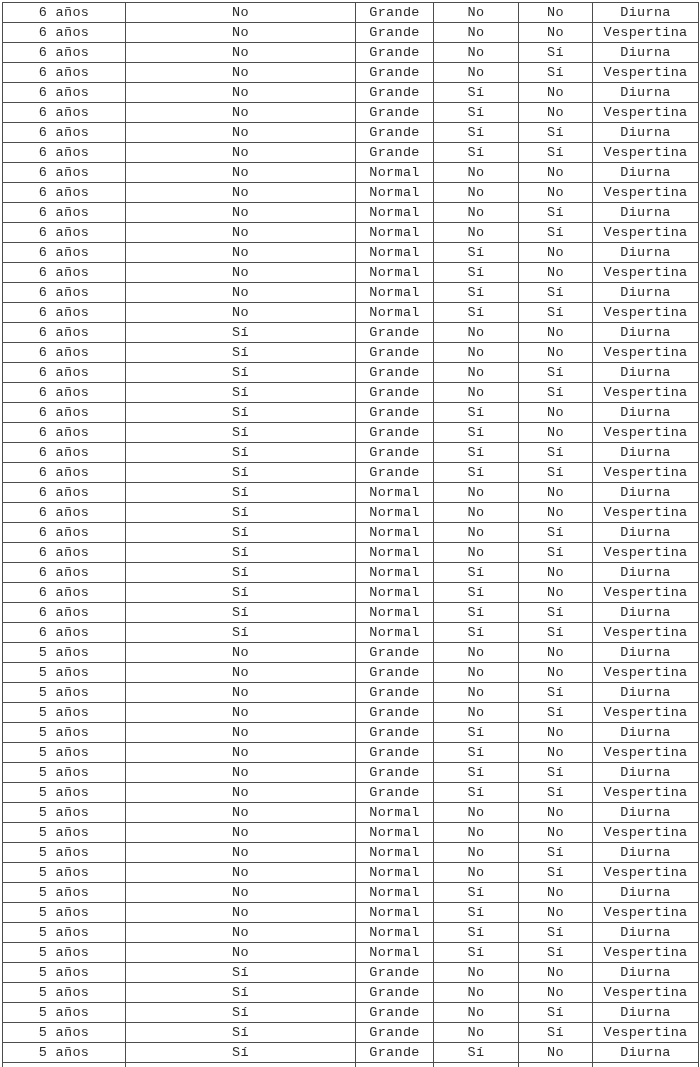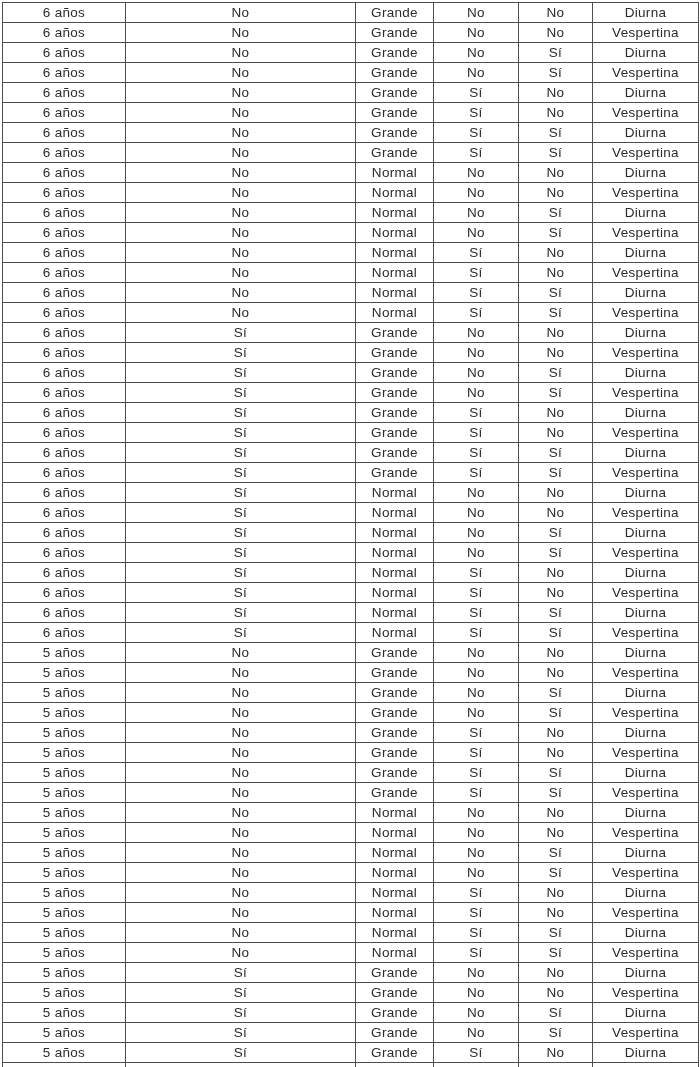--- a/index.html
+++ b/index.html
@@ -6,21 +6,21 @@
     margin: 0;
     padding: 0;
     background: #ffffff;
   }
   .page {
     position: relative;
     width: 700px;
     height: 1067px;
     background: #ffffff;
     overflow: hidden;
-    font-family: Liberation Sans, sans-serif;
+    font-family: Liberation Mono, monospace;
   }
   .table-wrap {
     position: absolute;
     left: 2px;
     top: 2px;
     width: 696px;
     height: 1064px;
   }
   table.design-matrix {
     width: 100%;

